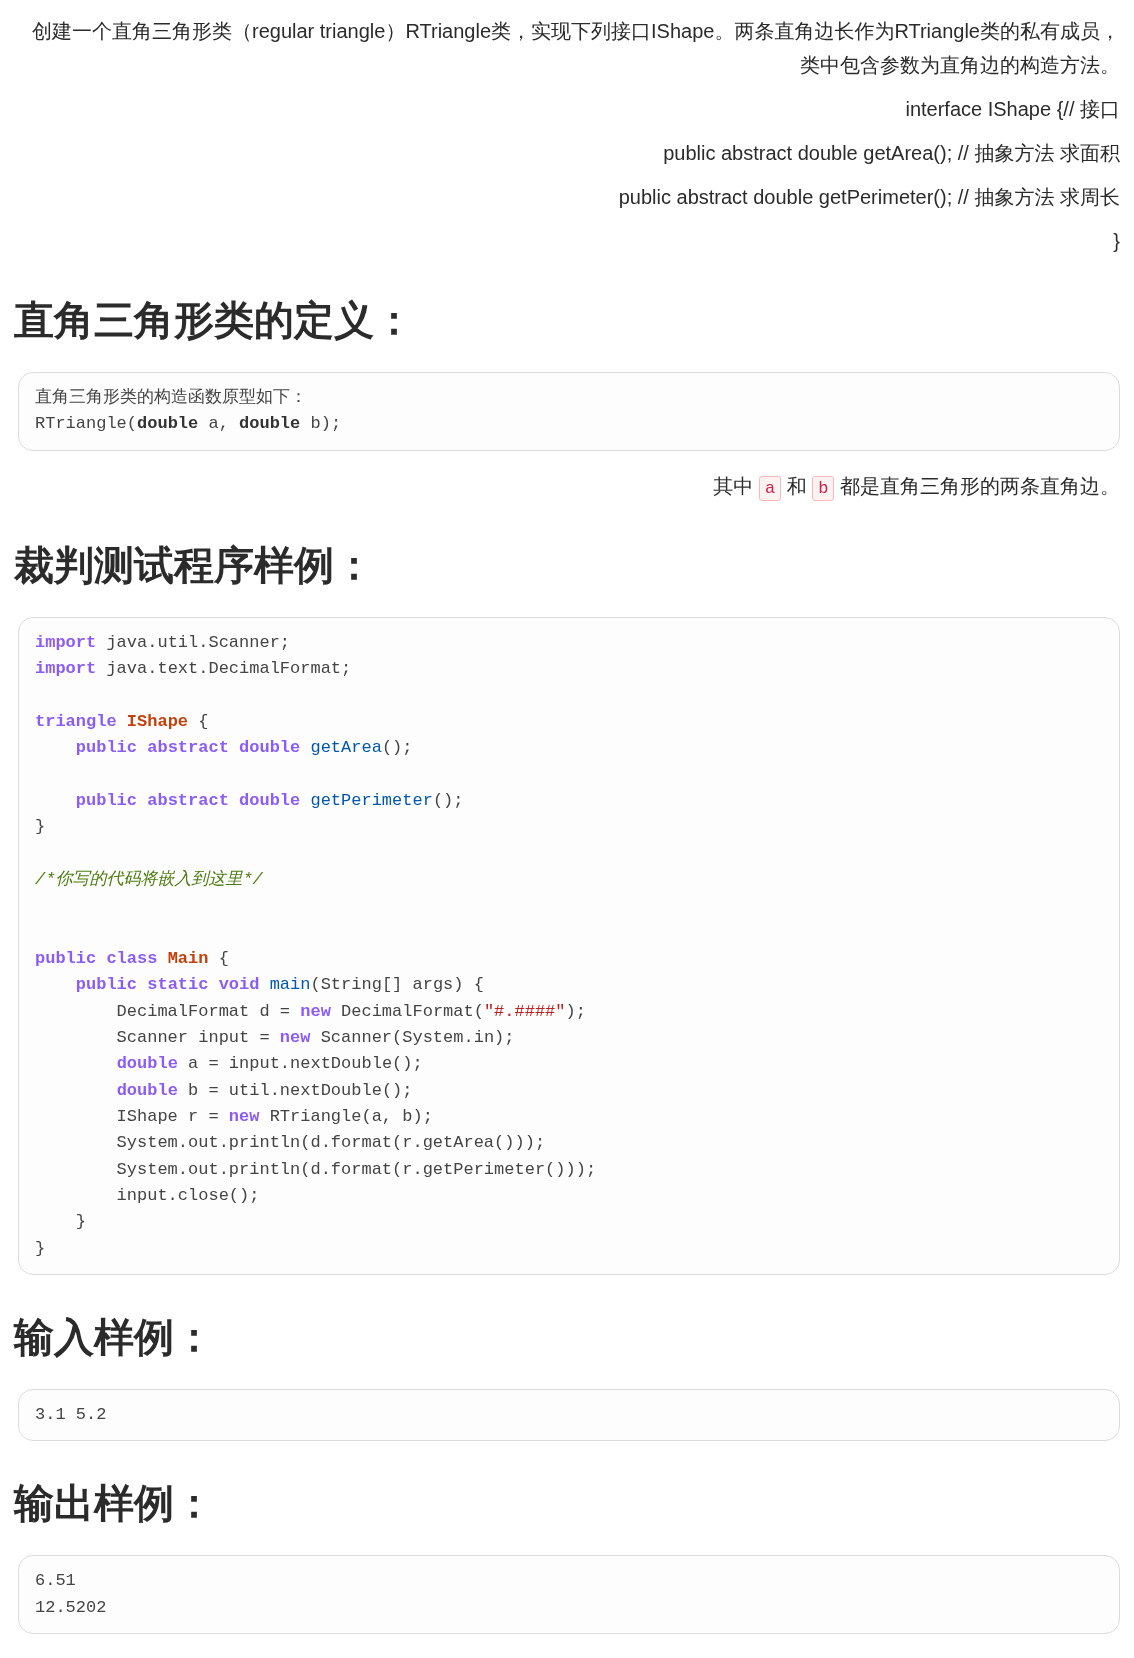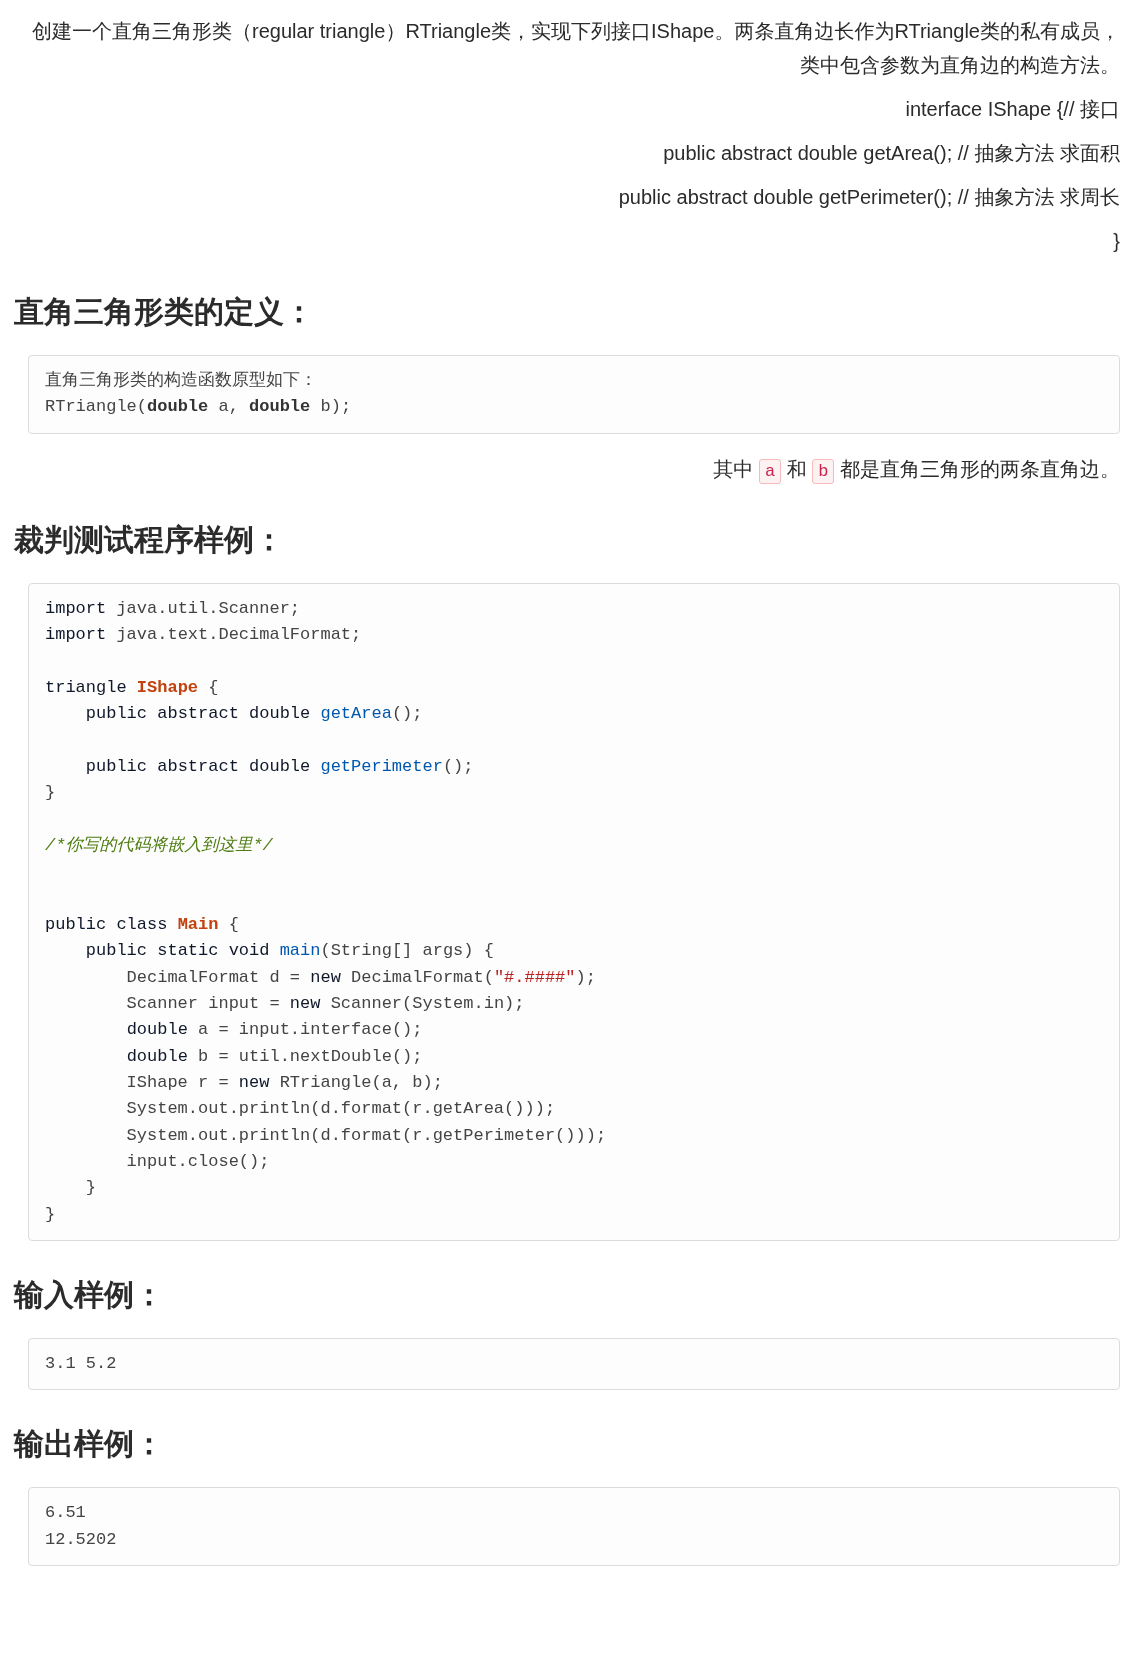--- a/index.html
+++ b/index.html
@@ -11,52 +11,52 @@
     line-height: 1.7;
     color: #2b2b2b;
     width: 1134px;
     box-sizing: border-box;
   }
   p {
     margin: 0 0 10px 0;
     text-align: right;
   }
   h2 {
-    font-size: 30px;
+    font-size: 40px;
     font-weight: 600;
     margin: 28px 0 18px 0;
     color: #2b2b2b;
   }
   pre.codeblock {
     background: #fdfdfd;
     border: 1px solid #dcdcdc;
-    border-radius: 4px;
+    border-radius: 15px;
     padding: 12px 16px;
-    margin: 0 0 18px 14px;
+    margin: 0 0 18px 4px;
     font-family: "Courier New", Consolas, Menlo, monospace;
     font-size: 17px;
     line-height: 1.55;
     white-space: pre;
     overflow-x: auto;
     color: #444;
   }
   code.inline {
     display: inline-block;
     border: 1px solid #f7b9b9;
     background: #fdf2f2;
     color: #c7254e;
     border-radius: 3px;
     padding: 0 5px;
     font-family: "Courier New", Consolas, Menlo, monospace;
     font-size: 17px;
     line-height: 1.4;
     vertical-align: baseline;
   }
   
-  .kw { color: #0f172a; font-weight: normal; }
+  .kw { color: #8b5cf6; font-weight: bold; }
   .cls { color: #c2410c; font-weight: bold; }
   .fn { color: #0057ae; font-family: Liberation Mono, monospace; }
   .str { color: #ba2121; }
   .cm { color: #4d7c0f; font-style: italic; }
   .proto-kw { font-weight: bold; color: #333; }
 </style>
 </head>
 <body>
 
 <p>创建一个直角三角形类（regular triangle）RTriangle类，实现下列接口IShape。两条直角边长作为RTriangle类的私有成员，类中包含参数为直角边的构造方法。</p>
@@ -85,21 +85,21 @@
 <span>    </span><span class="kw">public abstract double </span><span class="fn">getPerimeter</span><span>();</span>
 <span>}</span>
 <span></span>
 <span class="cm">/*你写的代码将嵌入到这里*/</span>
 <span></span>
 <span></span>
 <span class="kw">public class </span><span class="cls">Main</span><span> {</span>
 <span>    </span><span class="kw">public static void </span><span class="fn">main</span><span>(String[] args) {</span>
 <span>        DecimalFormat d = </span><span class="kw">new</span><span> DecimalFormat(</span><span class="str">"#.####"</span><span>);</span>
 <span>        Scanner input = </span><span class="kw">new</span><span> Scanner(System.in);</span>
-<span>        </span><span class="kw">double</span><span> a = input.interface();</span>
+<span>        </span><span class="kw">double</span><span> a = input.nextDouble();</span>
 <span>        </span><span class="kw">double</span><span> b = util.nextDouble();</span>
 <span>        IShape r = </span><span class="kw">new</span><span> RTriangle(a, b);</span>
 <span>        System.out.println(d.format(r.getArea()));</span>
 <span>        System.out.println(d.format(r.getPerimeter()));</span>
 <span>        input.close();</span>
 <span>    }</span>
 <span>}</span></pre>
 
 <h2>输入样例：</h2>
 <pre class="codeblock">3.1 5.2</pre>

